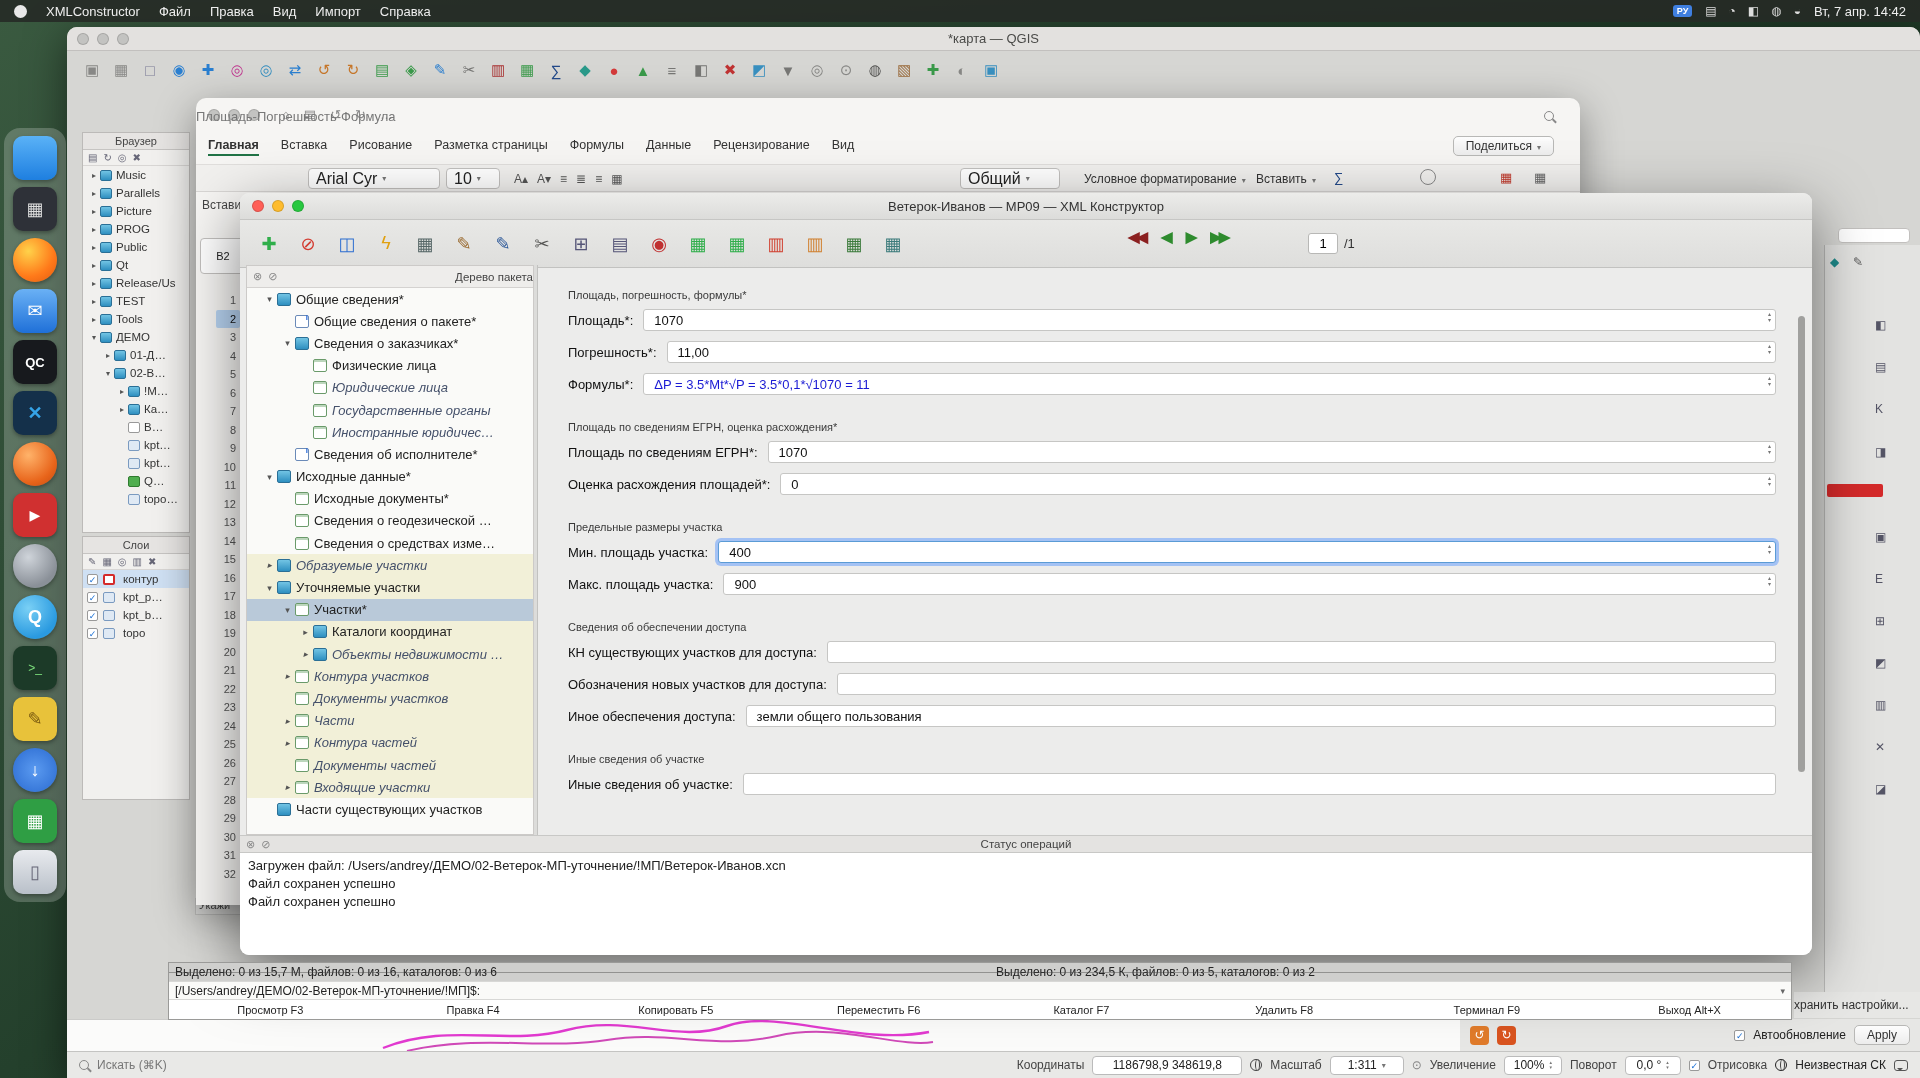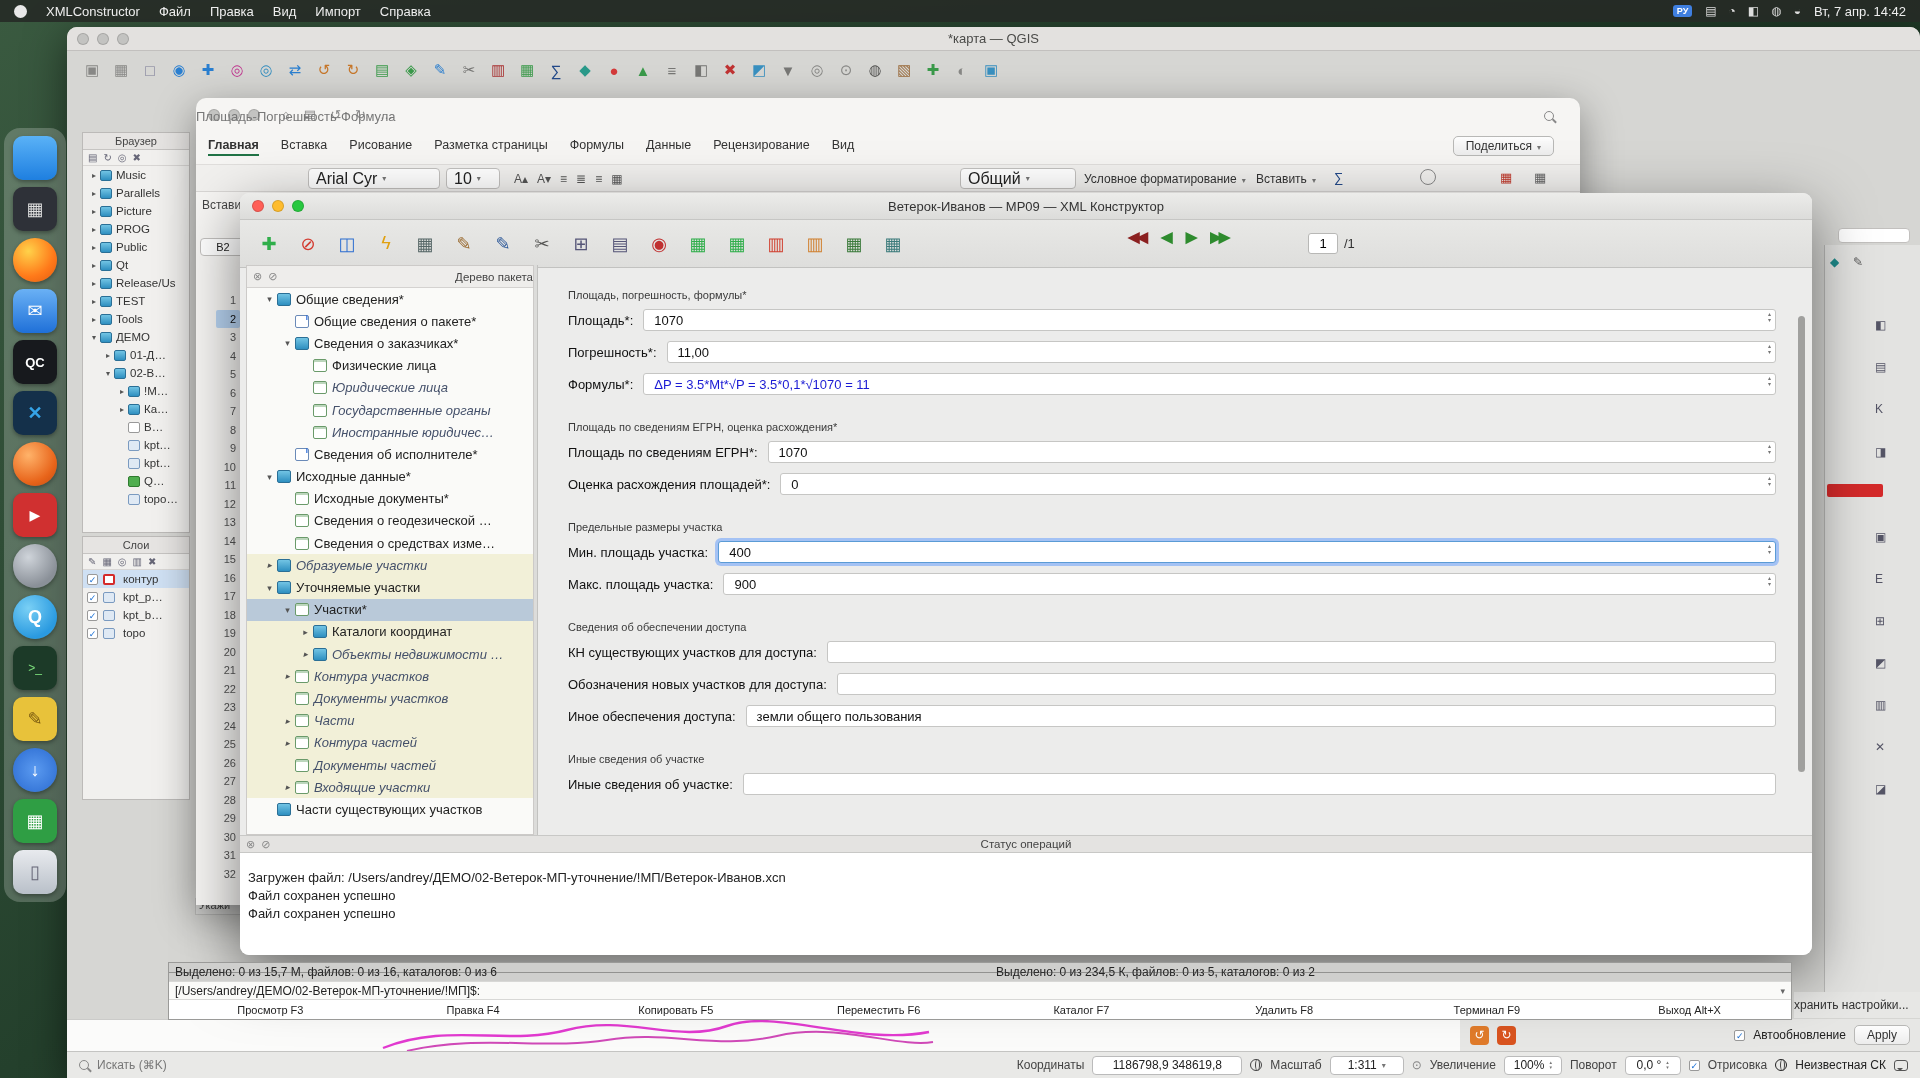--- a/index.html
+++ b/index.html
@@ -102,21 +102,21 @@
 .flabel{font-size:13px;color:#111;margin-right:10px;white-space:nowrap}
 .fbox{flex:1;height:22px;background:#fff;border:1px solid #c6c6c4;border-radius:3px;display:flex;align-items:center;padding:0 10px;font-size:13px;position:relative;color:#111}
 .frow.focus .fbox{border-color:#5b9bd5;box-shadow:0 0 0 3px rgba(77,144,254,.45)}
 .stp{display:none;position:absolute;right:4px;top:1px;font-size:6px;line-height:6px;color:#777;text-align:center;white-space:pre}
 .frow.stepper .stp{display:block}
 .stp::before{content:"▴\A▾"}
 .fval.formula{color:#1a1ad4}
 #fsb{position:absolute;left:1558px;top:123px;width:7px;height:456px;background:#a0a09e;border-radius:4px}
 #statushdr{position:absolute;left:0;right:0;top:642px;height:18px;background:#e4e3e1;border-top:1px solid #c8c8c6;border-bottom:1px solid #c8c8c6;display:flex;align-items:center;position:absolute}
 #statushdr .t{position:absolute;left:0;right:0;text-align:center;font-size:11.5px;color:#444}
-#loglines{position:absolute;left:0;right:0;top:660px;bottom:0;background:#fff;border-radius:0 0 9px 9px;padding:16px 0 0 8px}
+#loglines{position:absolute;left:0;right:0;top:660px;bottom:0;background:#fff;border-radius:0 0 9px 9px;padding:4px 0 0 8px}
 #loglines div{font-size:13px;color:#222;line-height:18px;white-space:nowrap;overflow:hidden}
 
 #fm{position:absolute;left:168px;top:962px;width:1624px;height:58px;z-index:4;border:1px solid #9a9a98;font-size:12px;color:#222;background:#fff}
 #fm-row1{height:18px;background:#cfcfcd;position:relative;display:flex;align-items:center}
 #fm-row1::after{content:"";position:absolute;left:0;right:0;top:9px;height:1px;background:rgba(70,70,70,.45)}
 #fm-row1 span{white-space:nowrap}
 #fm-row2{height:18px;background:#fafaf8;border-top:1px solid #d8d8d6;display:flex;align-items:center;padding:0 6px;position:relative}
 #fm-row3{height:20px;background:#fff;border-top:1px solid #d8d8d6;display:flex;align-items:center}
 #fm-row3 span{flex:1;text-align:center;font-size:11px;white-space:nowrap}
 
@@ -413,32 +413,32 @@
     <span class="combo caret" style="left:250px;top:3px;width:54px">10</span>
     <span style="position:absolute;left:318px;top:7px;display:flex">
 
     <span class="fmt-ic">A▴</span>
         <span class="fmt-ic">A▾</span>
         <span class="fmt-ic">≡</span>
         <span class="fmt-ic">≣</span>
         <span class="fmt-ic">≡</span>
         <span class="fmt-ic">▦</span>
       </span>
-    <span class="combo caret" style="left:764px;top:3px;width:116px">Общий</span>
+    <span class="combo caret" style="left:764px;top:3px;width:100px">Общий</span>
 
     <span class="caret" style="position:absolute;left:888px;top:7px;font-size:12px;color:#333">Условное форматирование</span>
     <span class="caret" style="position:absolute;left:1060px;top:7px;font-size:12px;color:#333">Вставить</span>
     <span style="position:absolute;left:1138px;top:5px;font-size:13px;color:#234a8a">∑</span>
     <span style="position:absolute;left:1224px;top:4px;width:16px;height:16px;border:1.5px solid #888;border-radius:50%"></span>
     <span style="position:absolute;left:1304px;top:5px;font-size:13px;color:#c0392b">▦</span>
     <span style="position:absolute;left:1338px;top:5px;font-size:13px;color:#666">▦</span>
   </div>
 
   <span style="position:absolute;left:6px;top:100px;width:40px;overflow:hidden;font-size:12px;color:#444;white-space:nowrap">Вставит</span>
-  <span class="combo" style="left:4px;top:140px;width:46px;height:18px;font-size:11px;justify-content:center">B2</span>
+  <span class="combo" style="left:4px;top:140px;width:46px;height:36px;font-size:11px;justify-content:center">B2</span>
   <div style="position:absolute;left:20px;top:193px;width:24px">
 
   <div class="rownum">1</div>
       <div class="rownum sel">2</div>
       <div class="rownum">3</div>
       <div class="rownum">4</div>
       <div class="rownum">5</div>
       <div class="rownum">6</div>
       <div class="rownum">7</div>
       <div class="rownum">8</div>

